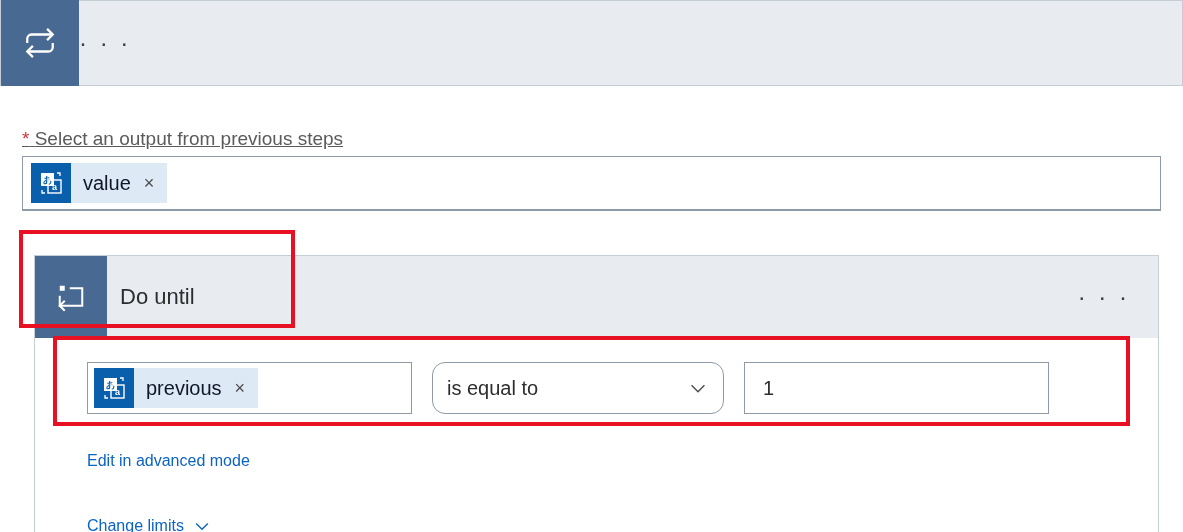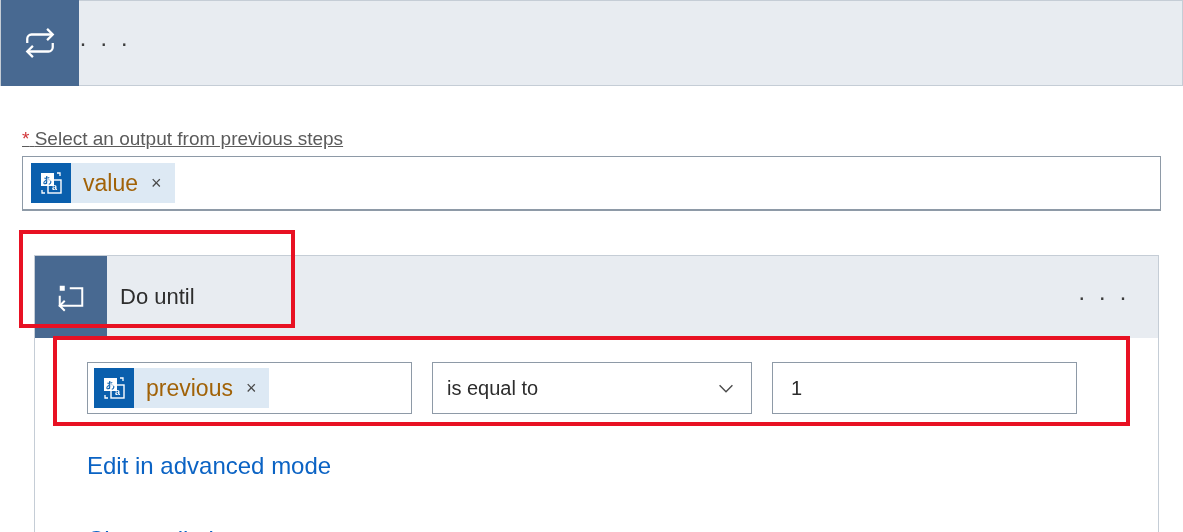--- a/index.html
+++ b/index.html
@@ -69,22 +69,22 @@
   .token .token-icon {
     width: 40px;
     height: 40px;
     background: #0a5fad;
     display: flex;
     align-items: center;
     justify-content: center;
     flex-shrink: 0;
   }
   .token .token-label {
-    font-size: 23px;
-    color: #a16207;
+    font-size: 20px;
+    color: #0f172a;
     padding: 0 10px 0 12px;
   }
   .token .token-remove {
     font-size: 18px;
     color: #4a4a4a;
     cursor: pointer;
     padding: 0 3px;
   }
 
   
@@ -157,37 +157,38 @@
     display: flex;
     align-items: center;
     font-size: 20px;
     color: #2d2d2d;
   }
   .cond-left {
     width: 325px;
     padding: 5px 6px;
   }
   .cond-mid {
-    width: 320px;
+    width: 292px;
     padding: 12px 14px;
     justify-content: space-between;
+    border-radius: 13px;
   }
   .cond-right {
     width: 305px;
     padding: 0 18px;
   }
   .chev-down { flex-shrink: 0; }
 
   .link-row {
     padding: 10px 52px;
     margin-top: 18px;
   }
   .link-text {
     color: #0b63c4;
-    font-size: 24px;
+    font-size: 16px;
     cursor: pointer;
     display: inline-flex;
     align-items: center;
     gap: 8px;
   }
   .link-row.second { margin-top: 26px; }
 </style>
 </head>
 <body>
 

